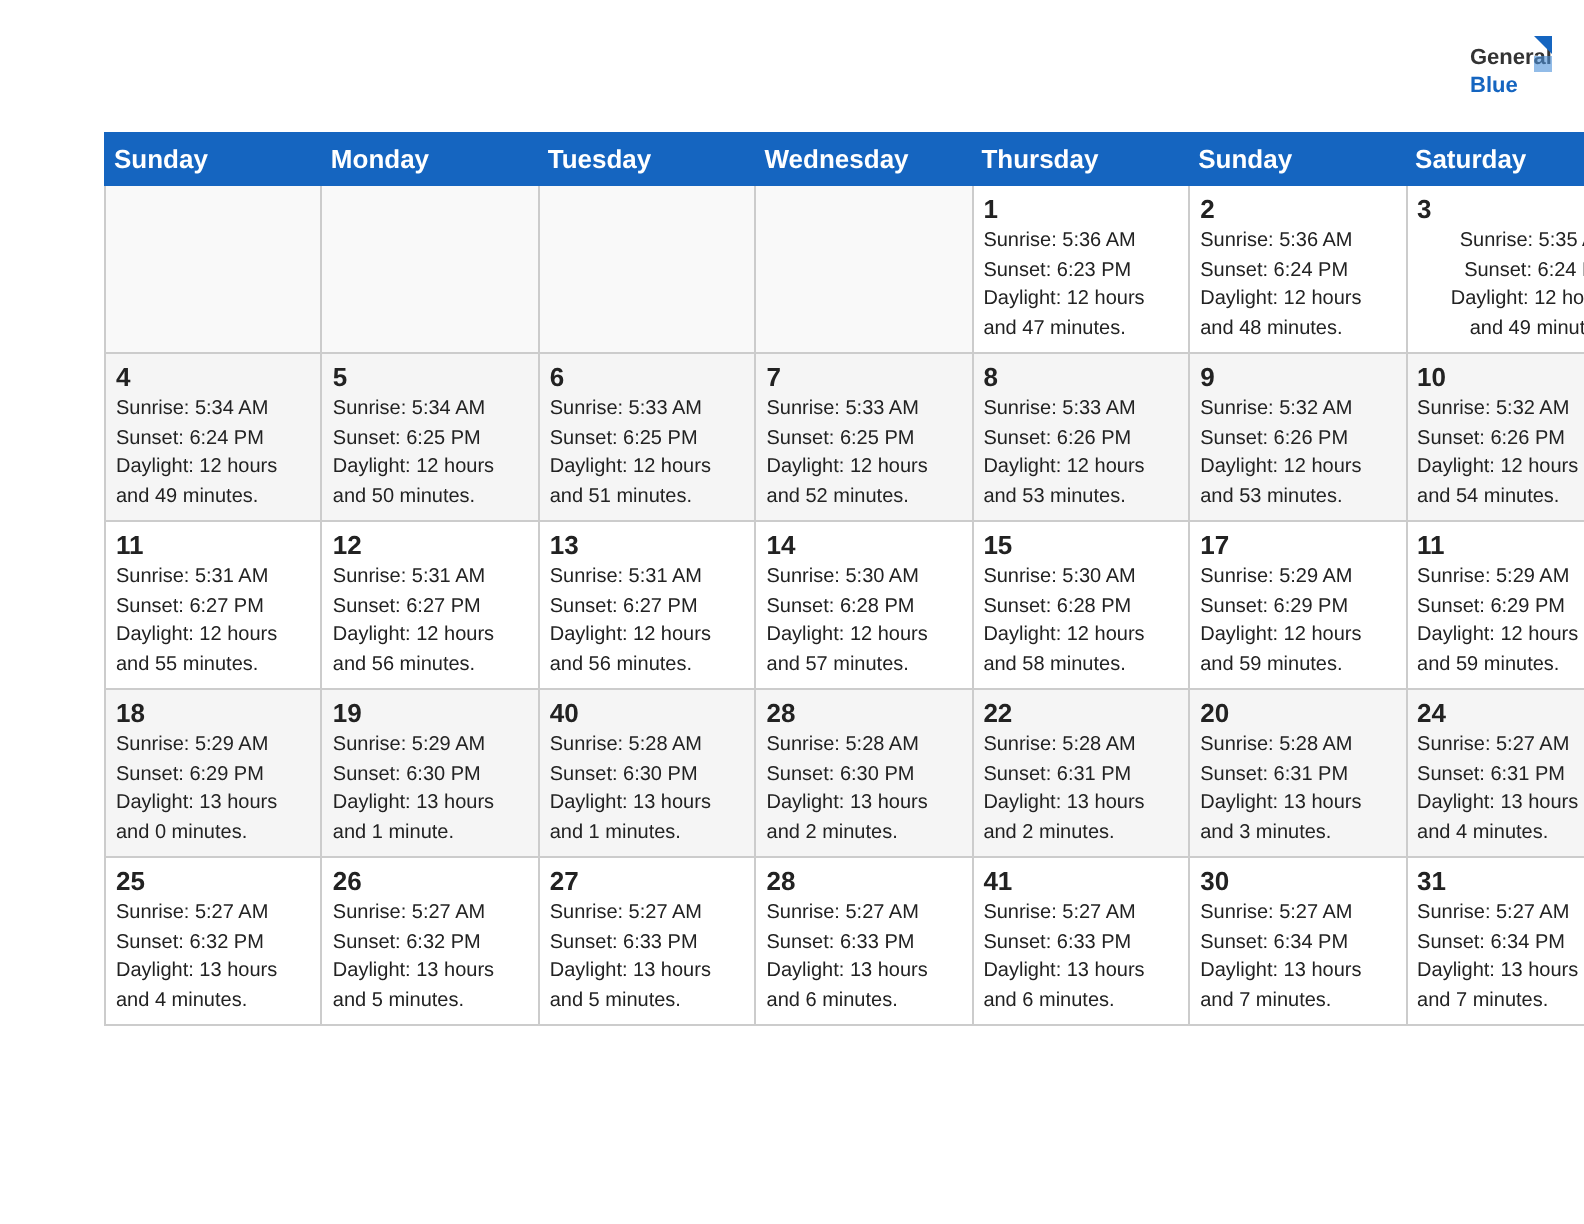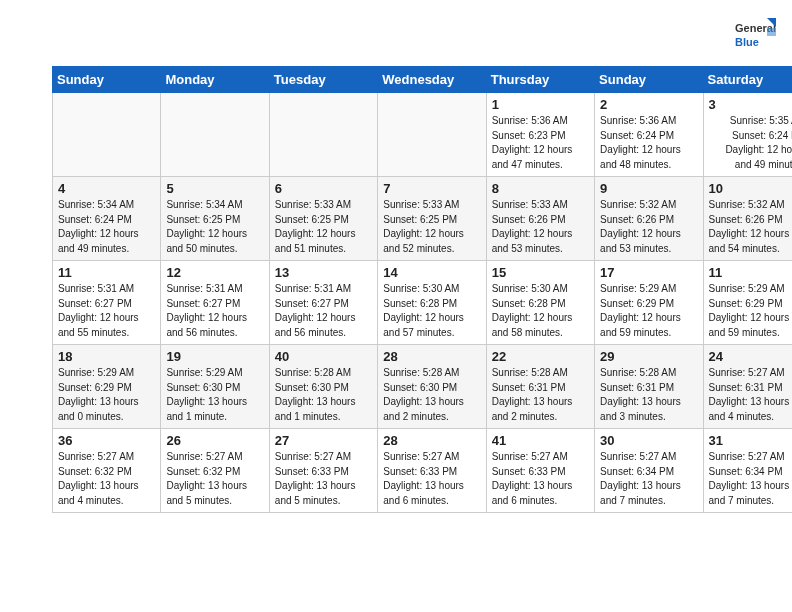--- a/index.html
+++ b/index.html
@@ -269,37 +269,37 @@
 and 2 minutes.</div>
         </td>
         <td>
           <span class="day-number">22</span>
           <div class="day-info" style="white-space: pre-line;">Sunrise: 5:28 AM
 Sunset: 6:31 PM
 Daylight: 13 hours
 and 2 minutes.</div>
         </td>
         <td>
-          <span class="day-number">29</span>
+          <span class="day-number">20</span>
           <div class="day-info" style="white-space: pre-line;">Sunrise: 5:28 AM
 Sunset: 6:31 PM
 Daylight: 13 hours
 and 3 minutes.</div>
         </td>
         <td>
           <span class="day-number">24</span>
           <div class="day-info" style="white-space: pre-line;">Sunrise: 5:27 AM
 Sunset: 6:31 PM
 Daylight: 13 hours
 and 4 minutes.</div>
         </td>
       </tr>
       <tr>
         <td>
-          <span class="day-number">36</span>
+          <span class="day-number">25</span>
           <div class="day-info" style="white-space: pre-line;">Sunrise: 5:27 AM
 Sunset: 6:32 PM
 Daylight: 13 hours
 and 4 minutes.</div>
         </td>
         <td>
           <span class="day-number">26</span>
           <div class="day-info" style="white-space: pre-line;">Sunrise: 5:27 AM
 Sunset: 6:32 PM
 Daylight: 13 hours

